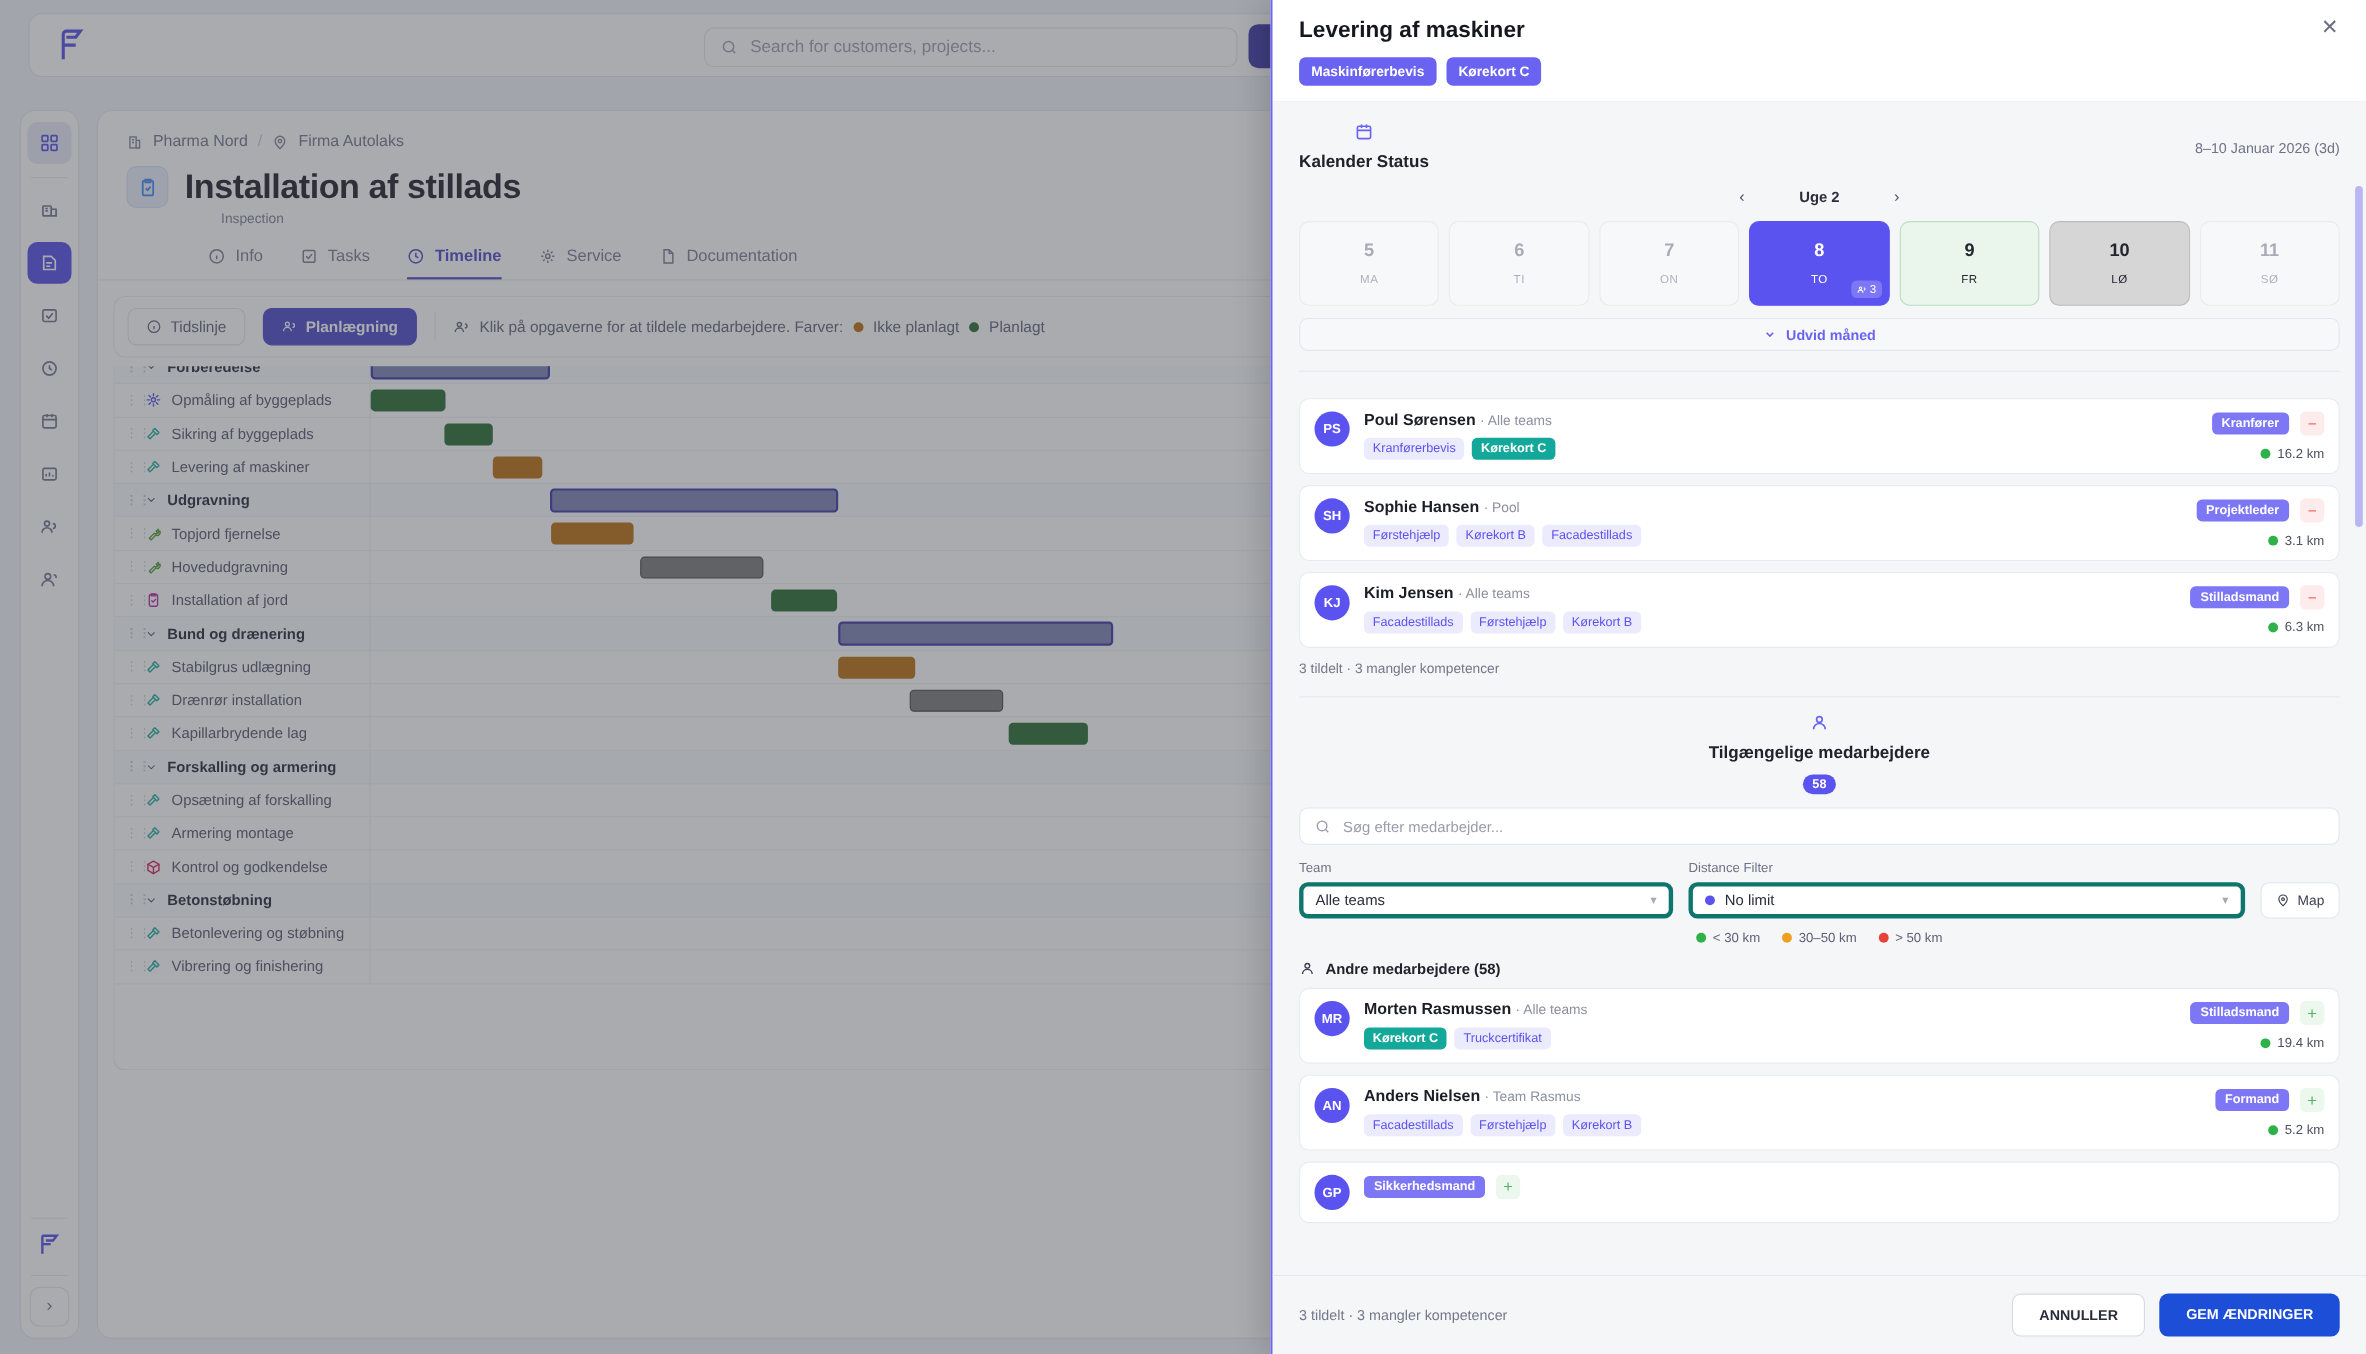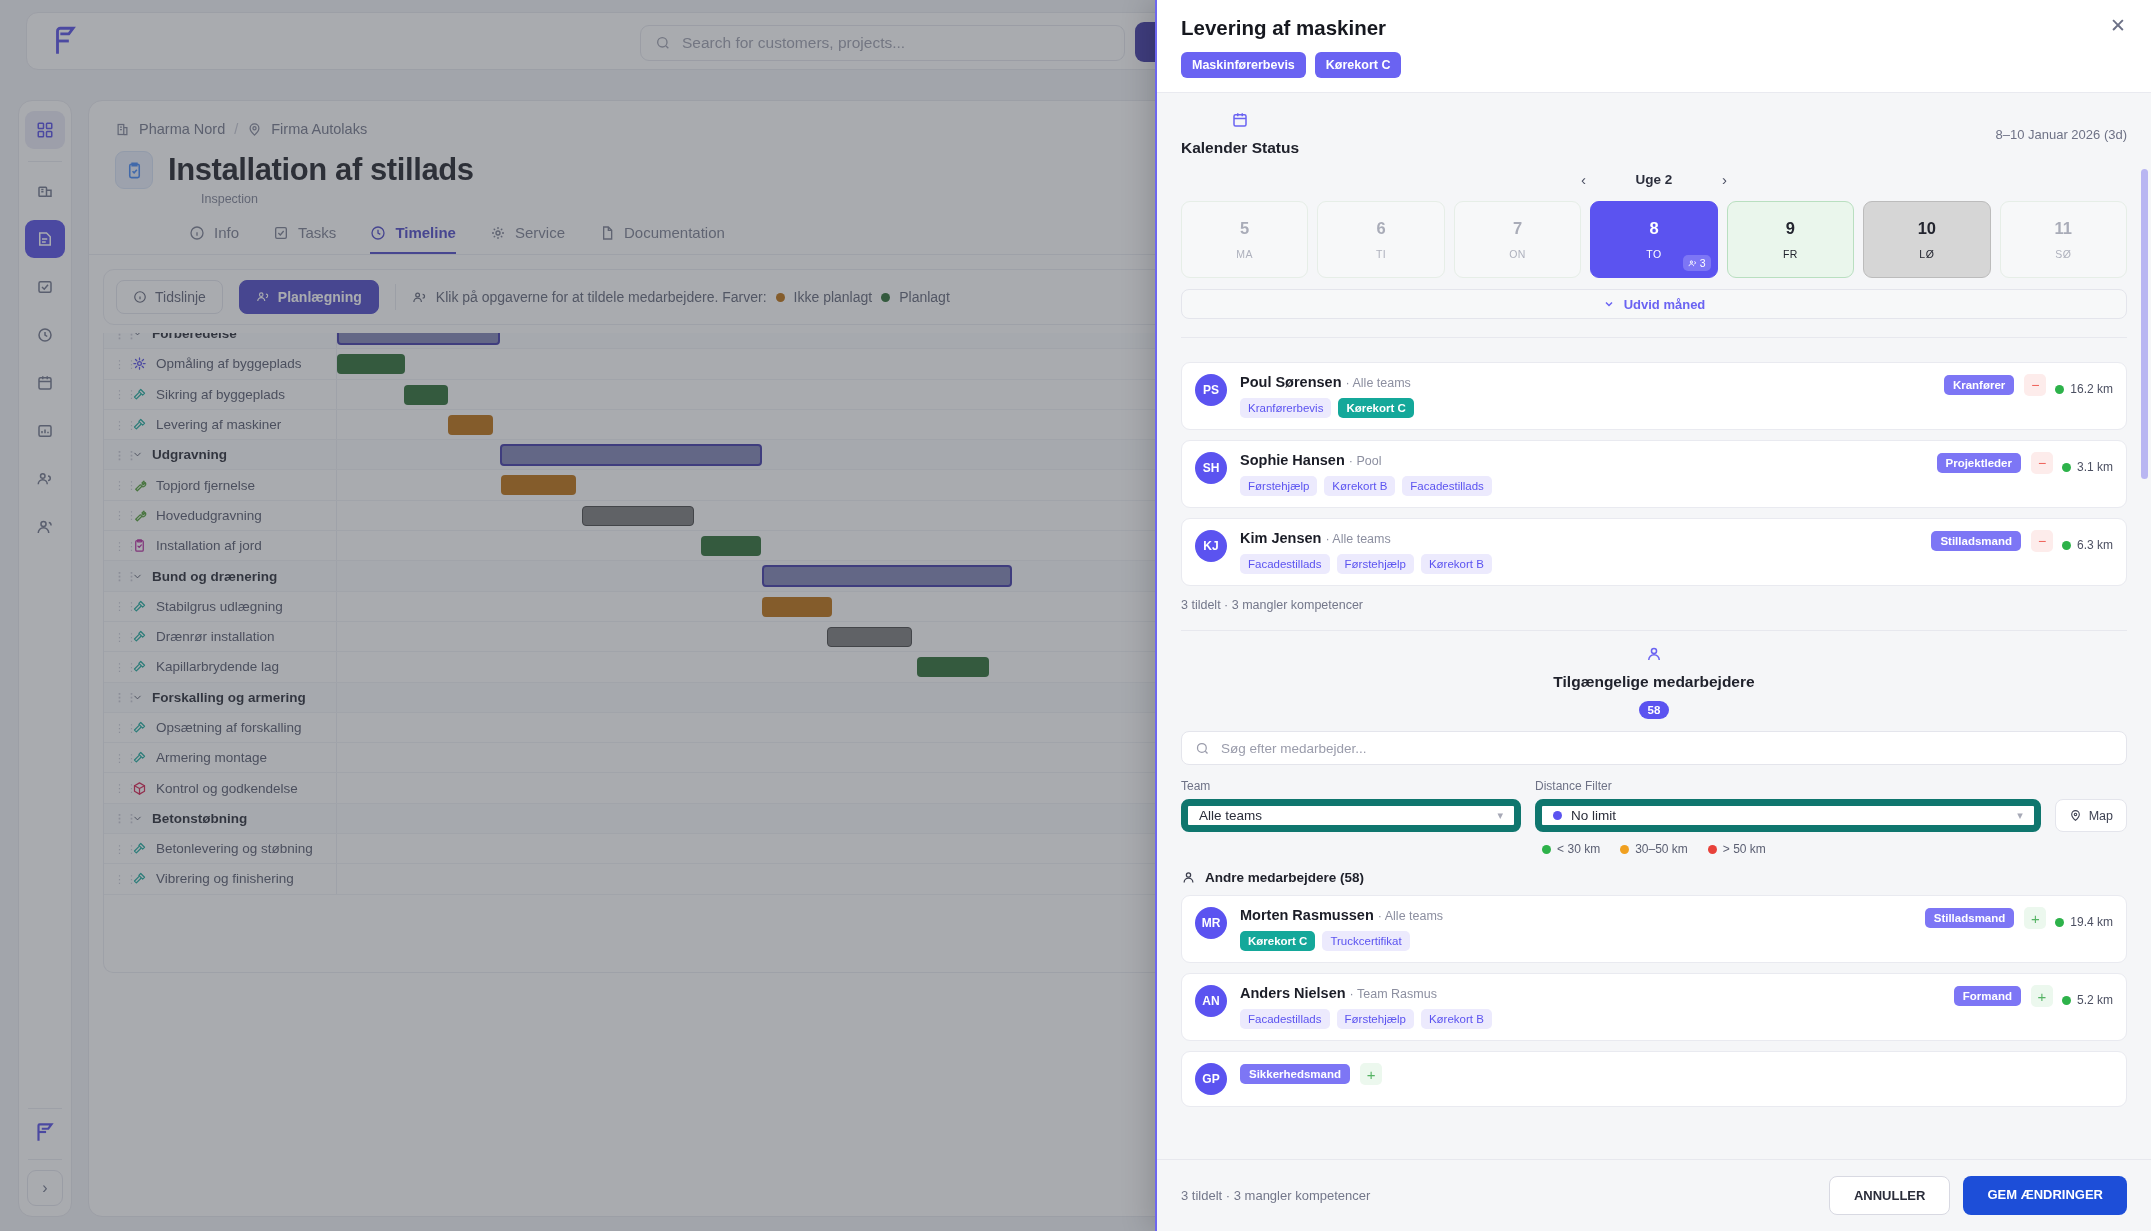--- a/index.html
+++ b/index.html
@@ -195,21 +195,21 @@
     width: 32px; height: 32px; border-radius: 50%; background: #5b53f0; color: #fff;
     font-size: 12px; font-weight: 700; display: flex; align-items: center; justify-content: center;
     flex: 0 0 32px;
   }
   .emp-main { flex: 1 1 auto; min-width: 0; }
   .emp-name { font-size: 14.5px; font-weight: 700; color: #1b1d27; }
   .emp-team { font-size: 12.5px; color: #8c8fa0; font-weight: 400; }
   .skills { display: flex; gap: 7px; margin-top: 8px; flex-wrap: wrap; }
   .skill { background: #eceafd; color: #5b53f0; font-size: 11.5px; padding: 4px 8px; border-radius: 5px; }
   .skill.match { background: #14a89a; color: #fff; font-weight: 600; }
-  .emp-right { display: flex; align-items: flex-end; gap: 9px; flex: 0 0 auto; justify-content: space-between; }
+  .emp-right { display: flex; flex-direction: column; align-items: flex-end; gap: 9px; flex: 0 0 auto; justify-content: space-between; }
   .emp-rowtop { display: flex; align-items: center; gap: 10px; }
   .role { background: #7d76f5; color: #fff; font-size: 11.5px; font-weight: 600; padding: 4px 9px; border-radius: 5px; }
   .rm-btn {
     width: 22px; height: 22px; background: #fdeceb; color: #ef6158; border-radius: 5px;
     display: flex; align-items: center; justify-content: center; font-size: 14px;
   }
   .add-btn {
     width: 22px; height: 22px; background: #ecf8ee; color: #55b364; border-radius: 5px;
     display: flex; align-items: center; justify-content: center; font-size: 15px;
   }
@@ -218,21 +218,21 @@
 
   .srch {
     margin-top: 12px; height: 34px; background: #fff; border: 1px solid #e4e5ec; border-radius: 8px;
     display: flex; align-items: center; gap: 11px; padding: 0 13px;
   }
   .srch .ph { font-size: 13.5px; color: #9a9cab; }
   .filters { display: flex; gap: 14px; margin-top: 14px; align-items: flex-end; }
   .fgroup { display: flex; flex-direction: column; gap: 6px; }
   .flabel { font-size: 12px; color: #6e7286; }
   .fselect {
-    height: 33px; background: #fff; border: 7px solid #0f766e; border-radius: 8px;
+    height: 33px; background: #fff; border: 4px solid #0f766e; border-radius: 8px;
     display: flex; align-items: center; padding: 0 11px; font-size: 13.5px; color: #2a2d3a;
     justify-content: space-between; gap: 10px;
   }
   .fselect .cv { color: #a7a9b6; font-size: 11px; }
   .map-btn {
     height: 33px; border: 1px solid #e4e5ec; border-radius: 8px; background: #fff;
     display: flex; align-items: center; gap: 7px; padding: 0 13px; font-size: 12.5px; color: #3e4253;
   }
   .legend { display: flex; gap: 20px; justify-content: center; margin-top: 10px; font-size: 12px; color: #5c6073; }
   .legend span { display: flex; align-items: center; gap: 6px; }

